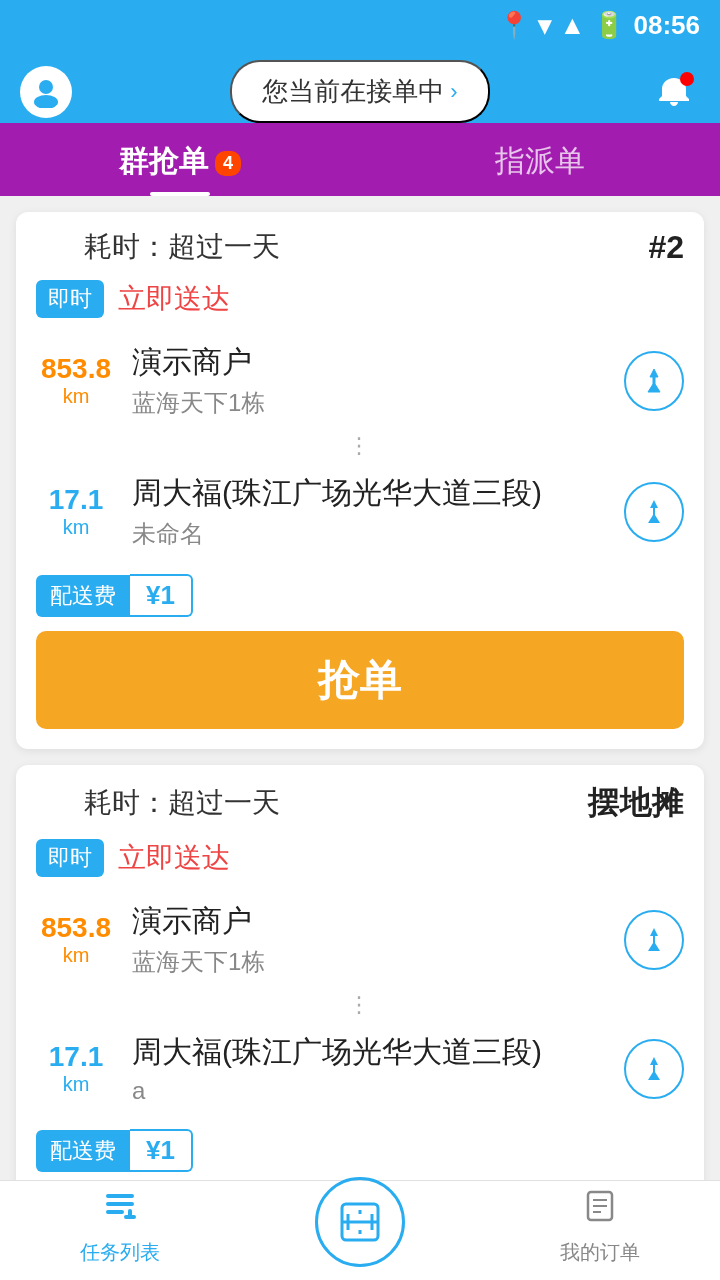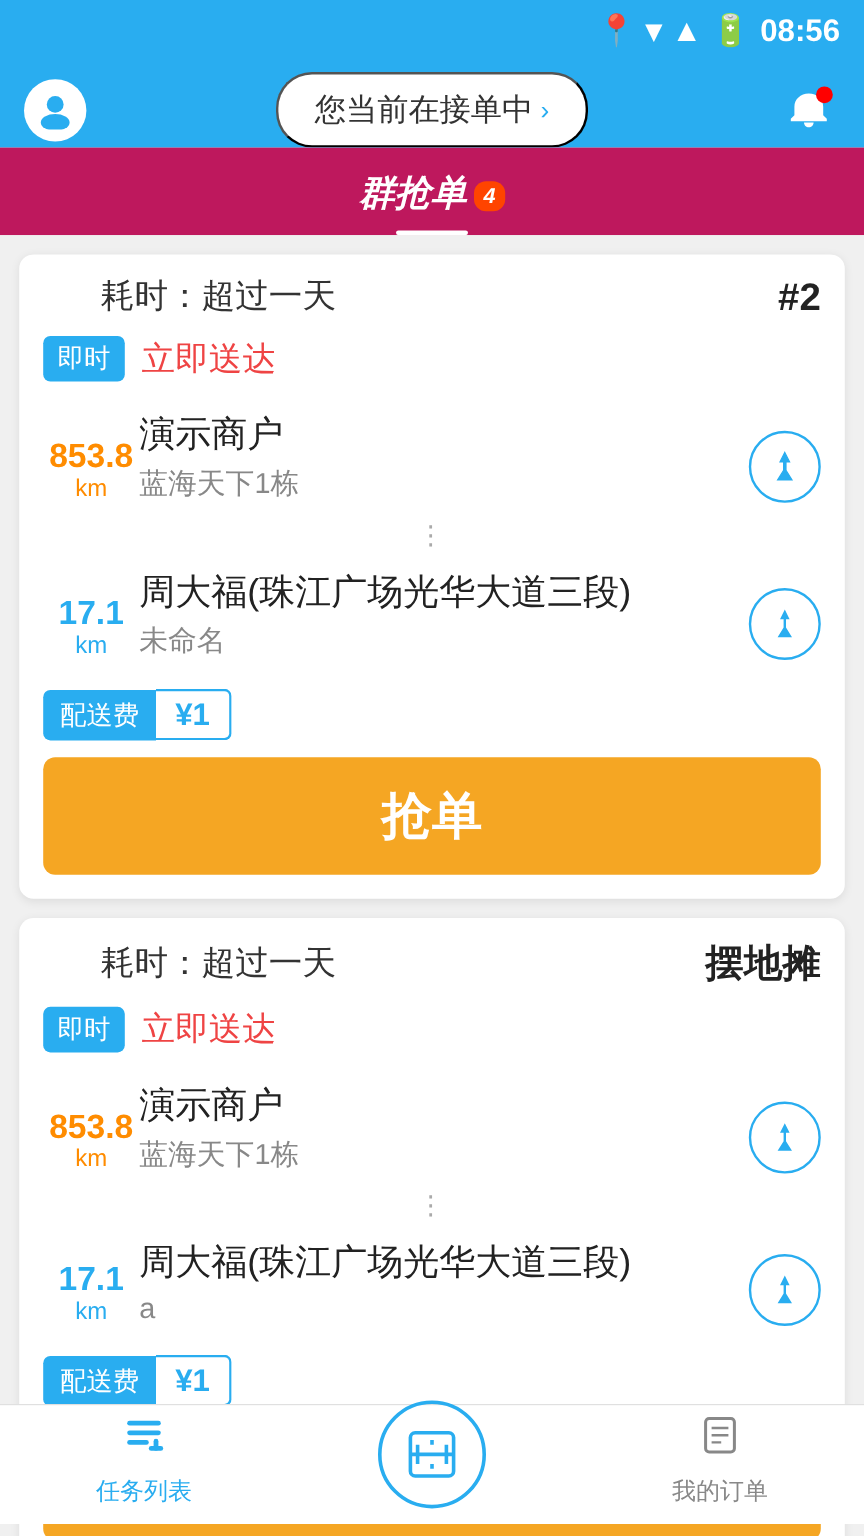--- a/index.html
+++ b/index.html
@@ -79,24 +79,23 @@
       top: 6px;
       right: 6px;
       width: 14px;
       height: 14px;
       background: red;
       border-radius: 50%;
     }
 
     
     .tabs {
-      background: #be185d;
+      background: #a21caf;
       display: flex;
       padding: 18px 0 0 0;
-      font-style: italic;
     }
     .tab {
       flex: 1;
       text-align: center;
       padding-bottom: 14px;
       font-size: 30px;
       color: rgba(255,255,255,0.75);
       position: relative;
       cursor: pointer;
     }
@@ -178,21 +177,22 @@
       font-size: 28px;
       font-weight: 500;
     }
 
     
     .route-section {
       padding: 0 20px;
     }
     .route-row {
       display: flex;
-      align-items: flex-end;
+      align-items: center;
+      gap: 16px;
       padding: 10px 0;
     }
     .route-dist {
       text-align: center;
       min-width: 80px;
     }
     .route-dist-num {
       font-size: 28px;
       font-weight: bold;
       color: #ff8c00;
@@ -277,21 +277,21 @@
       font-weight: bold;
       cursor: pointer;
       display: flex;
       align-items: center;
       justify-content: center;
     }
 
     
     .bottom-nav {
       position: fixed;
-      bottom: 10px;
+      bottom: 0;
       left: 0;
       width: 720px;
       height: 100px;
       background: white;
       border-top: 1px solid #e0e0e0;
       display: flex;
       align-items: center;
     }
     .nav-item {
       flex: 1;
@@ -359,20 +359,23 @@
     <svg width="36" height="36" viewBox="0 0 36 36" fill="white">
       <path d="M18 4c-7 0-12 5-12 11v7l-3 3v2h30v-2l-3-3v-7c0-6-5-11-12-11zm0 28c2.2 0 4-1.8 4-4h-8c0 2.2 1.8 4 4 4z"></path>
     </svg>
     <div class="bell-dot"></div>
   </div>
 </div>
 
 <div class="tabs">
   <div class="tab active">
     <span>群抢单</span><span class="tab-badge">4</span>
+  </div>
+  <div class="tab">
+    <span>指派单</span>
   </div>
 </div>
 
 <div class="content">
 
   <div class="order-card">
     <div class="card-header">
       <span class="card-time">耗时：超过一天</span>
       <span class="card-id">#2</span>
     </div>

